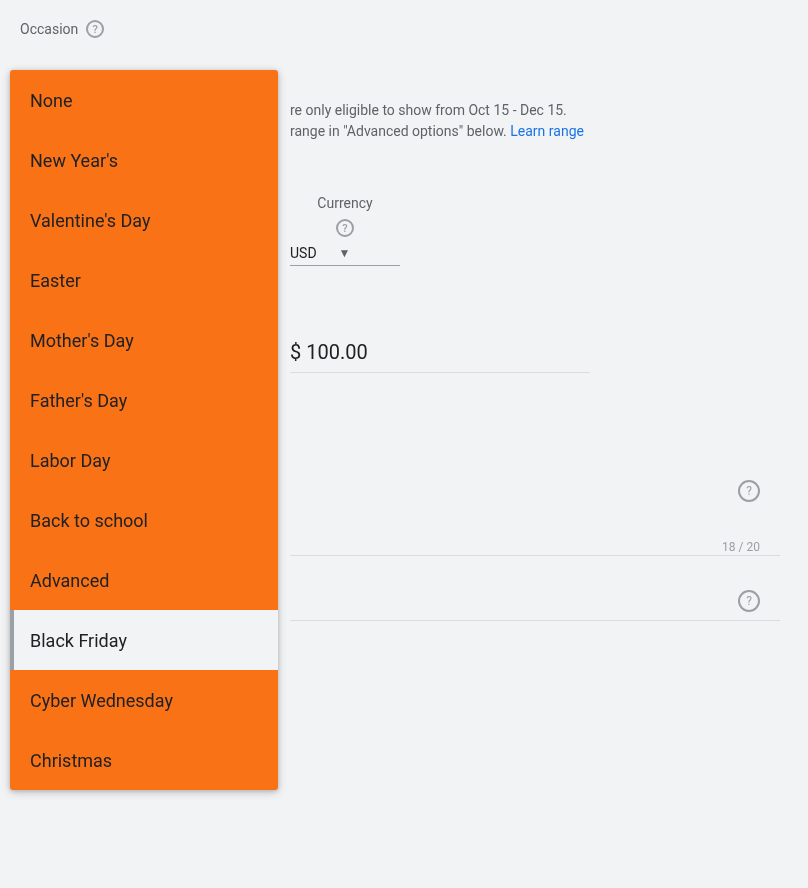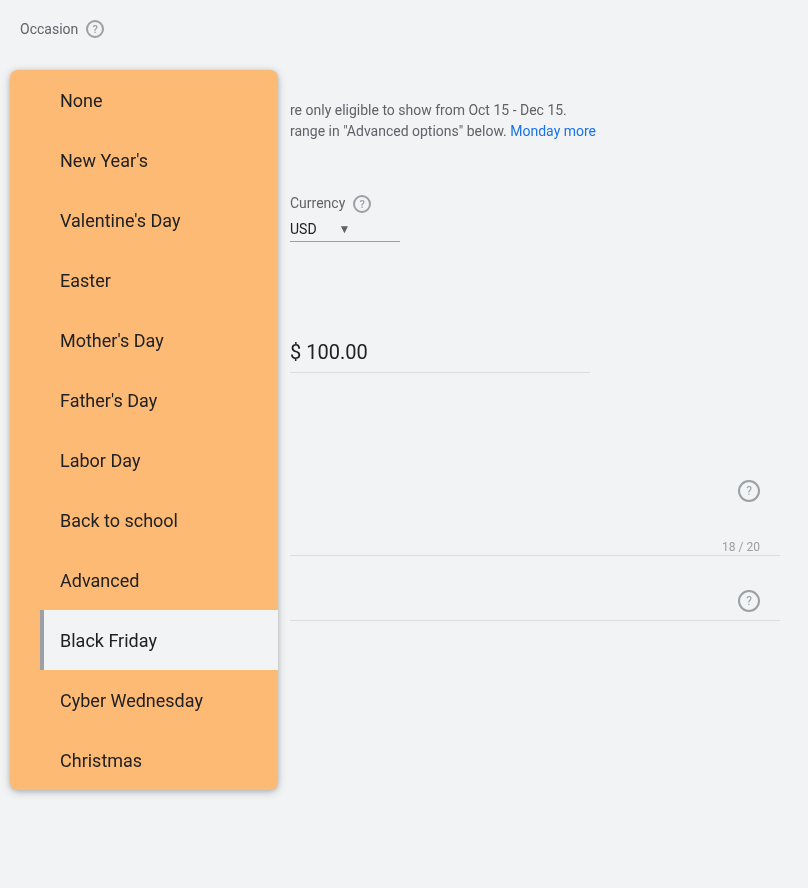--- a/index.html
+++ b/index.html
@@ -70,22 +70,24 @@
     }
 
     .currency-section {
       position: absolute;
       top: 195px;
       left: 290px;
     }
 
     .currency-label-row {
       display: flex;
+      align-items: center;
       gap: 8px;
       margin-bottom: 8px;
+      flex-direction: column;
     }
 
     .currency-label {
       font-size: 14px;
       color: #5f6368;
     }
 
     .currency-dropdown {
       display: flex;
       align-items: center;
@@ -172,26 +174,25 @@
 
     .divider1 { top: 555px; }
     .divider2 { top: 620px; }
 
     
     .dropdown-menu {
       position: absolute;
       top: 70px;
       left: 10px;
       width: 268px;
-      background: #fdba74;
-      border-radius: 8px;
+      background: #f97316;
+      border-radius: 3px;
       box-shadow: 0 2px 10px rgba(0,0,0,0.2), 0 1px 4px rgba(0,0,0,0.15);
       z-index: 100;
       overflow: hidden;
-      padding-left: 30px;
     }
 
     .menu-item {
       display: flex;
       align-items: center;
       padding: 0 20px;
       height: 60px;
       font-size: 18px;
       color: #202124;
       cursor: pointer;
@@ -226,21 +227,21 @@
   <div class="occasion-label-row">
     <span class="occasion-label">Occasion</span>
     <div class="help-icon-circle">
       <span>?</span>
     </div>
   </div>
 
   <div class="info-box">
     <span>re only eligible to show from Oct 15 - Dec 15.</span><br>
     <span>range in "Advanced options" below.</span>
-    <a class="learn-more">Monday more</a>
+    <a class="learn-more">Learn range</a>
   </div>
 
   <div class="currency-section">
     <div class="currency-label-row">
       <span class="currency-label">Currency</span>
       <div class="help-icon-circle">
         <span>?</span>
       </div>
     </div>
     <div class="currency-dropdown">

